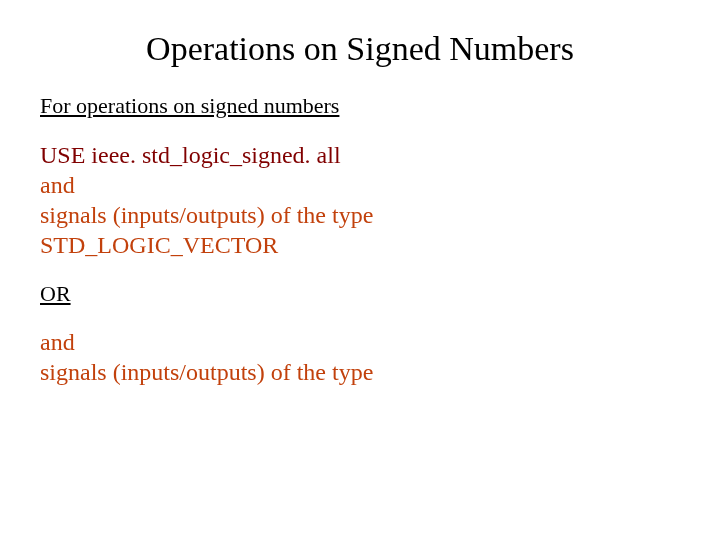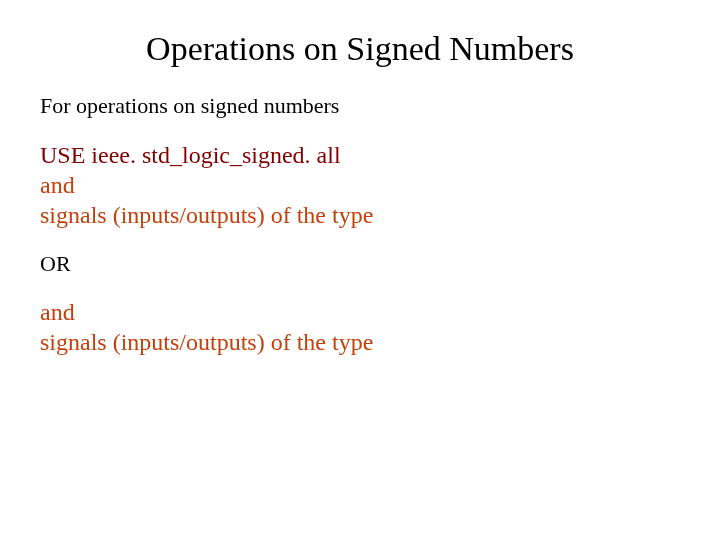--- a/index.html
+++ b/index.html
@@ -21,20 +21,21 @@
   .title {
     font-size: 34px;
     text-align: center;
     margin: 0 0 24px 0;
     font-weight: normal;
   }
   .body-text {
     font-size: 22px;
     line-height: 1.25;
     margin: 0 0 20px 0;
+    text-decoration: underline;
   }
   .section {
     font-size: 24px;
     line-height: 1.25;
     margin: 0 0 20px 0;
   }
   .section .code-line {
     color: #800000;
   }
   .section .plain-line {
@@ -47,20 +48,21 @@
 <div class="slide">
 
   <h1 class="title">Operations on Signed Numbers</h1>
 
   <p class="body-text">For operations on signed numbers</p>
 
   <div class="section">
     <div class="code-line">USE ieee. std_logic_signed. all</div>
     <div class="plain-line">and</div>
     <div class="plain-line">signals (inputs/outputs) of the type</div>
+    <div class="plain-line">STD_LOGIC_VECTOR</div>
   </div>
 
   <p class="body-text">OR</p>
 
   <div class="section">
     <div class="plain-line">and</div>
     <div class="plain-line">signals (inputs/outputs) of the type</div>
   </div>
 
 </div>

